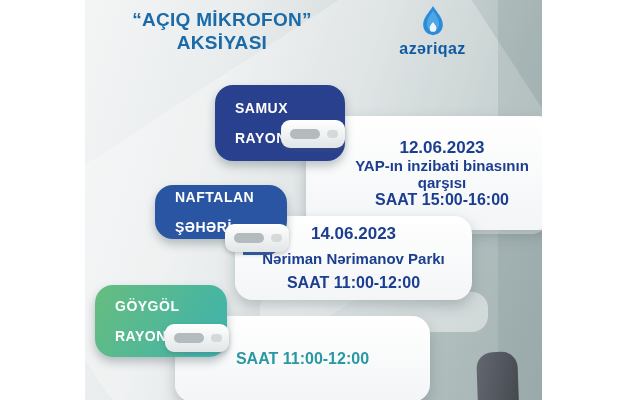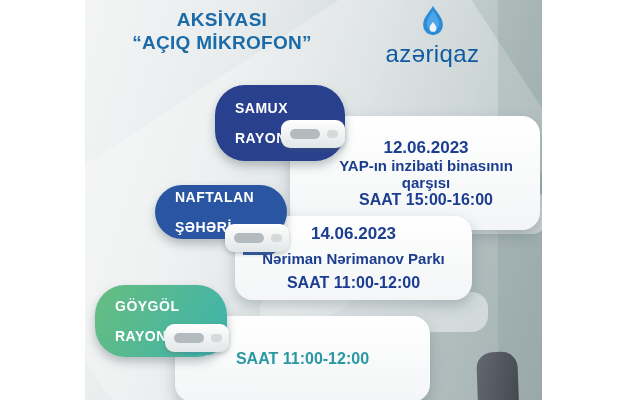--- a/index.html
+++ b/index.html
@@ -20,40 +20,40 @@
     background:rgba(122,139,139,0.20);z-index:0;
   }
   
   .title{
     position:absolute;left:32px;top:8px;width:210px;text-align:center;z-index:2;
     color:#1a6ba8;font-weight:bold;font-size:19px;line-height:23px;letter-spacing:0.3px;
   }
   
   .logo{position:absolute;left:295px;top:5px;width:105px;text-align:center;z-index:2;}
   .logo svg{display:block;margin:0 auto;}
-  .logo-text{color:#0f5ba3;font-weight:normal;font-size:24px;letter-spacing:0.4px;margin-top:1px;}
+  .logo-text{color:#0f5ba3;font-weight:bold;font-size:16px;letter-spacing:0.4px;margin-top:1px;}
   
   .badge{
     position:absolute;color:#ffffff;font-weight:bold;font-size:14px;letter-spacing:0.5px;
-    border-radius:30px;display:flex;flex-direction:column;justify-content:center;
+    border-radius:18px;display:flex;flex-direction:column;justify-content:center;
     padding-left:20px;gap:14px;z-index:3;box-shadow:0 5px 10px rgba(70,85,95,0.35);
   }
   .badge-1{left:130px;top:85px;width:110px;height:76px;background:#29408e;}
   .badge-2{left:70px;top:185px;width:112px;height:54px;background:#2a55a2;}
   .badge-3{left:10px;top:285px;width:112px;height:72px;background:linear-gradient(120deg,#67bd7f 0%,#3db3ad 100%);}
   
   .card{
     position:absolute;background:linear-gradient(180deg,#ffffff 0%,#f3f5f6 100%);
     border-radius:18px;z-index:2;box-shadow:0 6px 14px rgba(90,105,112,0.35);
     display:flex;flex-direction:column;justify-content:center;align-items:center;text-align:center;
     font-weight:bold;
   }
   .card-navy{color:#1c3e90;}
   .card-teal{color:#2a98a2;}
-  .card-1{left:205px;top:116px;width:250px;height:114px;padding-left:22px;box-sizing:border-box;}
+  .card-1{left:221px;top:116px;width:250px;height:114px;padding-left:22px;box-sizing:border-box;}
   .card-2{left:150px;top:216px;width:237px;height:84px;gap:7px;}
   .card-3{left:90px;top:316px;width:255px;height:86px;gap:7px;}
   .card .date{font-size:17px;line-height:19px;}
   .card .loc{font-size:15px;line-height:17px;}
   .card .time{font-size:16px;line-height:18px;}
   
   .echo{position:absolute;background:rgba(255,255,255,0.45);border-radius:16px;z-index:1;}
   .echo-1{left:228px;top:192px;width:235px;height:42px;}
   .echo-2{left:175px;top:292px;width:228px;height:40px;}
   
@@ -80,22 +80,22 @@
   }
 </style>
 </head>
 <body>
 
 <div class="poster">
   <div class="bg-swath"></div>
   <div class="bg-strip"></div>
 
   <div class="title">
+    <div>“AÇIQ MİKROFON”</div>
     <div>AKSİYASI</div>
-    <div>“AÇIQ MİKROFON”</div>
   </div>
 
   <div class="logo">
     <span>
       <svg width="30" height="34" viewBox="0 0 32 36">
         <path d="M16 1 C11 9 5.5 13.5 5.5 21.5 a10.5 10.5 0 0 0 21 0 C26.5 13.5 21 9 16 1 Z" fill="#2b8cd8"></path>
         <path d="M16 6 C13 11 9.5 14.5 9.5 20.5 a6.5 6.5 0 0 0 13 0 C22.5 14.5 19 11 16 6 Z" fill="#4fa6e6"></path>
         <path d="M16 18 c-2.6 3-3.6 4.6-3.6 6.8 a3.6 3.6 0 0 0 7.2 0 c0-2.2-1-3.8-3.6-6.8 z" fill="#eef6fc"></path>
       </svg>
     </span>

